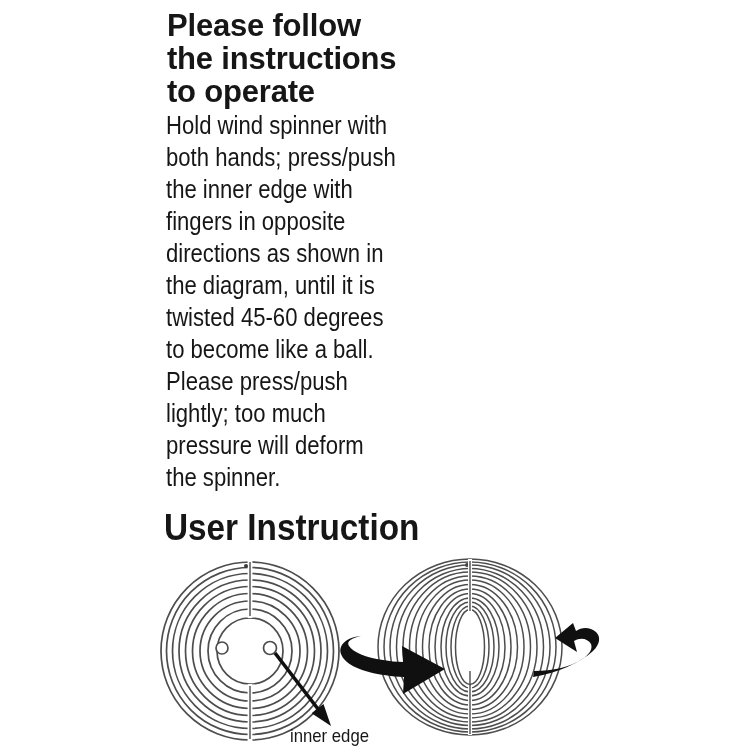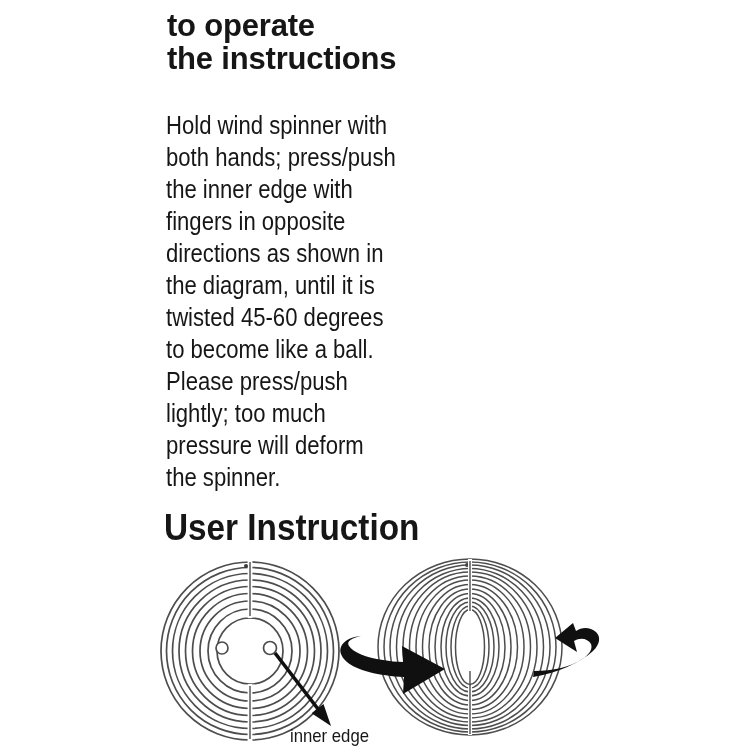--- a/index.html
+++ b/index.html
@@ -40,22 +40,23 @@
   .seam{stroke:var(--ring,#4d4d4d);stroke-width:1.4;}
   .hole{fill:#ffffff;stroke:var(--ring,#4d4d4d);stroke-width:1.7;}
   .dot{fill:#3a3a3a;stroke:none;}
   .blk{fill:var(--arrow,#101010);stroke:none;}
   .ptr{stroke:var(--arrow,#101010);stroke-width:3.6;}
 </style>
 </head>
 <body>
 
 <div class="abs intro-title">
+  <div>Please follow</div>
+  <div>the instructions</div>
   <div>to operate</div>
-  <div>the instructions</div>
 </div>
 
 <div class="abs intro-body">
   <div>Hold wind spinner with</div>
   <div>both hands; press/push</div>
   <div>the inner edge with</div>
   <div>fingers in opposite</div>
   <div>directions as shown in</div>
   <div>the diagram, until it is</div>
   <div>twisted 45-60 degrees</div>

